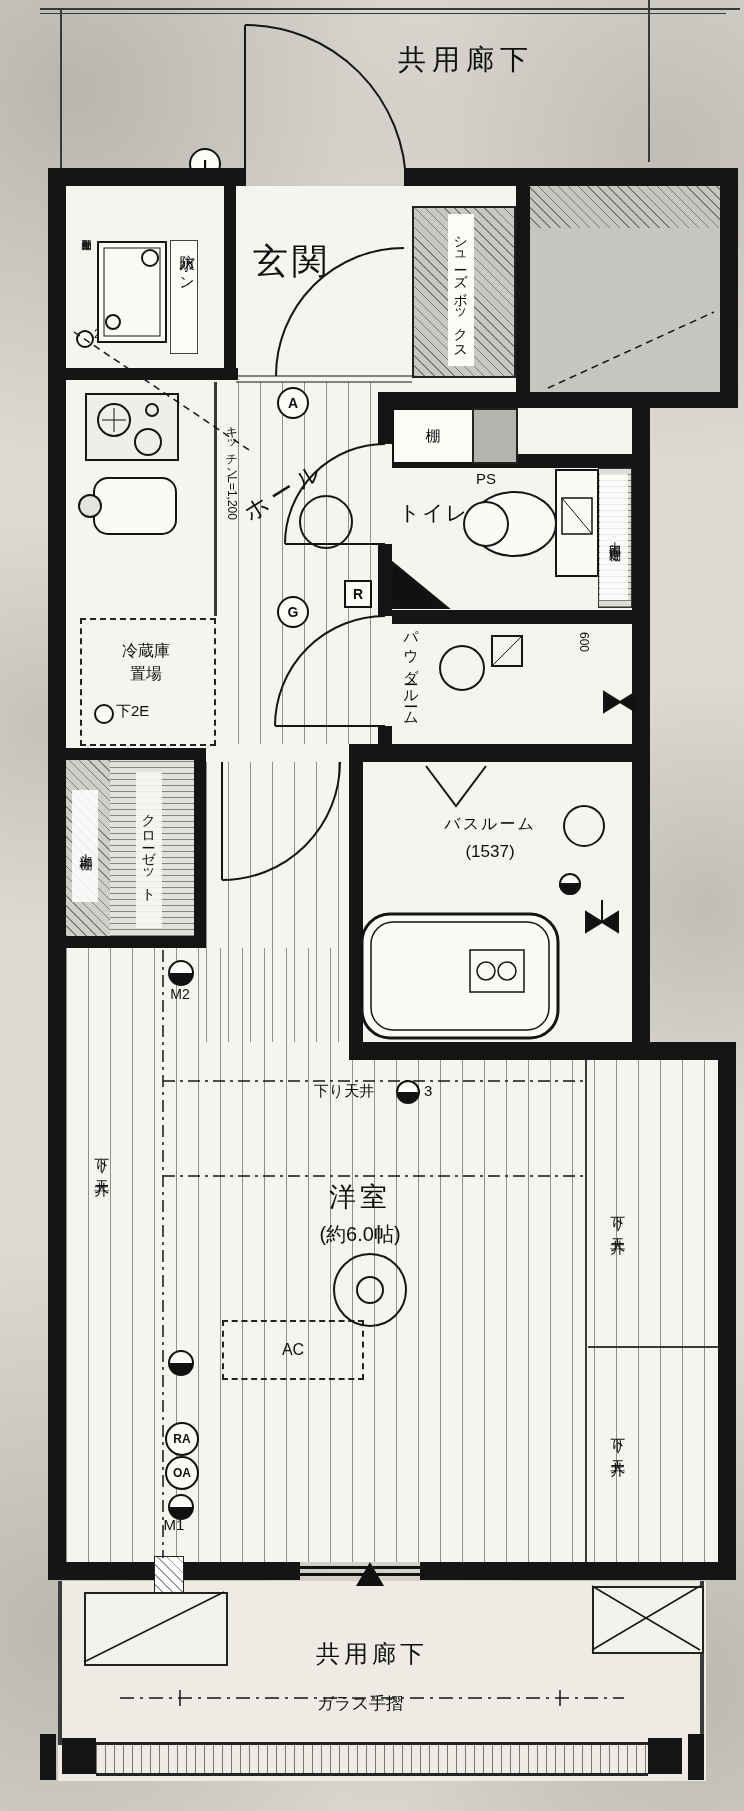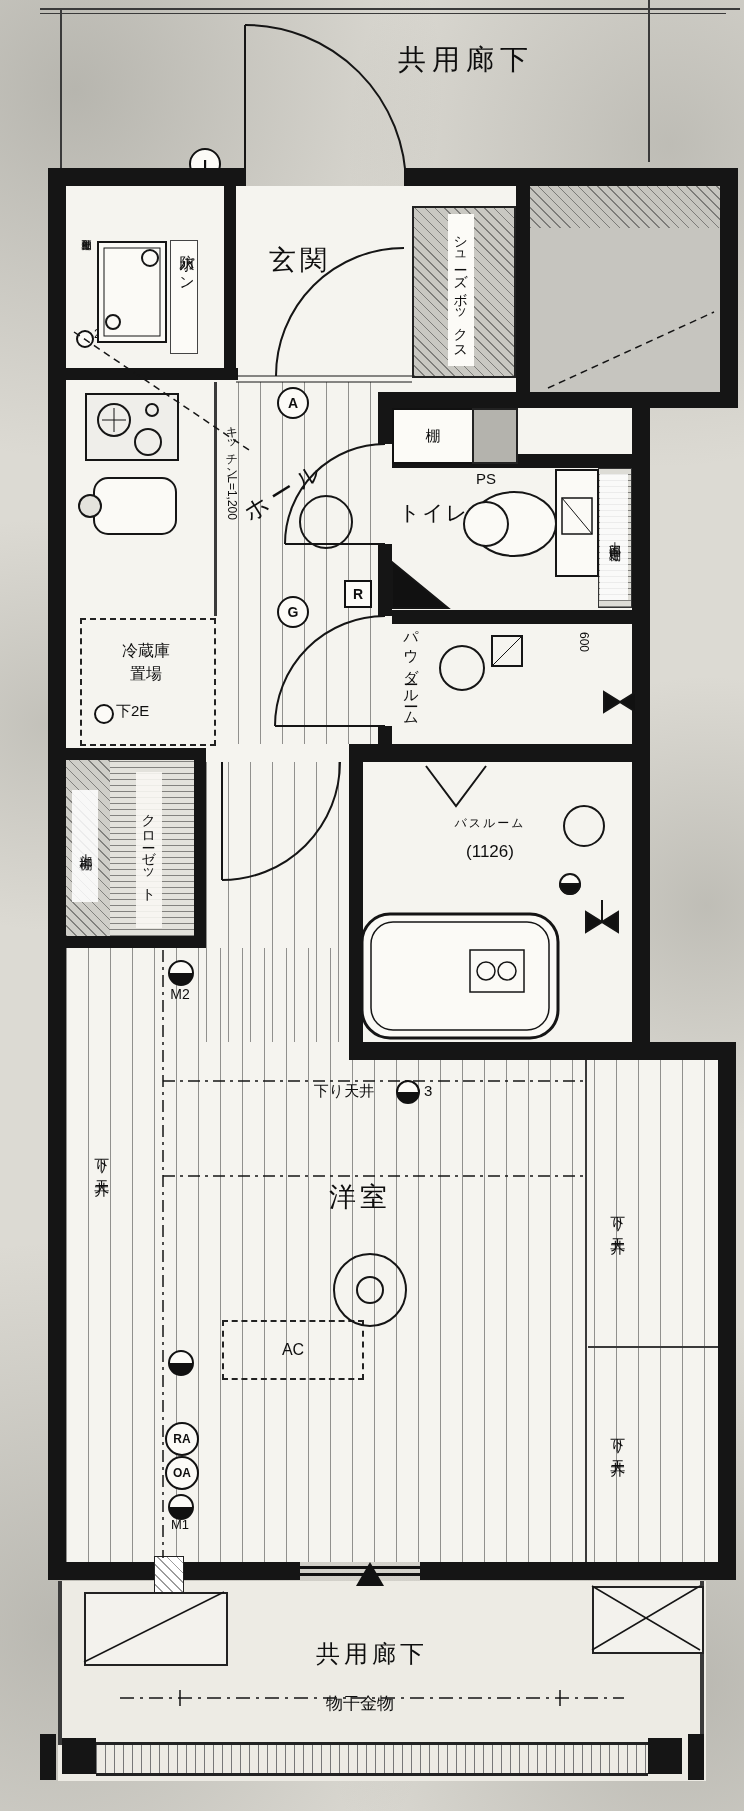--- a/index.html
+++ b/index.html
@@ -75,21 +75,21 @@
   <div class="wall" style="left:349px;top:744px;width:295px;height:18px;"></div>
   <div class="wall" style="left:349px;top:762px;width:14px;height:280px;"></div>
   <div class="wall" style="left:349px;top:1042px;width:387px;height:18px;"></div>
   <div class="wall" style="left:718px;top:1060px;width:18px;height:502px;"></div>
   <div class="wall" style="left:48px;top:1562px;width:252px;height:18px;"></div>
   <div class="wall" style="left:420px;top:1562px;width:316px;height:18px;"></div>
   <div class="wall" style="left:66px;top:748px;width:140px;height:12px;"></div>
   <div class="wall" style="left:194px;top:748px;width:12px;height:200px;"></div>
   <div class="wall" style="left:66px;top:936px;width:140px;height:12px;"></div>
 
-  <div class="lbl c" style="left:228px;top:244px;width:144px;height:34px;font-size:27px;letter-spacing:4px;">玄関</div>
+  <div class="lbl c" style="left:220px;top:244px;width:144px;height:34px;font-size:35px;letter-spacing:4px;">玄関</div>
   <div class="abs hatchd" style="left:412px;top:206px;width:100px;height:168px;background-color:#c9c8c2;border:2px solid #222;"></div>
   <div class="lbl v c" style="left:448px;top:214px;width:26px;height:152px;font-size:14px;background:#fcfbf7;">シューズボックス</div>
 
   <div class="lbl v" style="left:170px;top:240px;width:24px;height:108px;font-size:15px;background:#fcfbf7;border:1px solid #444;padding:2px 1px;">防水パン</div>
   <div class="lbl v" style="left:74px;top:232px;width:18px;height:92px;font-size:10px;letter-spacing:0;">上部可動棚</div>
   <div class="circle" style="left:76px;top:330px;width:14px;height:14px;"></div>
   <div class="lbl" style="left:94px;top:328px;font-size:12px;">2E</div>
 
   <div class="thin" style="left:214px;top:382px;width:3px;height:234px;"></div>
   <div class="lbl v2" style="left:216px;top:418px;width:22px;height:196px;font-size:12px;">キッチン L=1,200</div>
@@ -107,57 +107,58 @@
   <div class="sq" style="left:392px;top:408px;width:78px;height:52px;font-weight:normal;font-size:15px;">棚</div>
   <div class="abs" style="left:472px;top:408px;width:42px;height:52px;background:#b4b3ad;border:2px solid #222;"></div>
   <div class="lbl" style="left:476px;top:470px;font-size:15px;">PS</div>
   <div class="lbl c" style="left:386px;top:498px;width:96px;height:30px;font-size:21px;letter-spacing:2px;">トイレ</div>
   <div class="abs hatchh" style="left:598px;top:468px;width:32px;height:138px;background-color:#dddcd6;border:1px solid #333;"></div>
   <div class="lbl v c" style="left:600px;top:474px;width:28px;height:126px;font-size:12px;background:rgba(255,255,255,.85);">上部固定棚</div>
 
   <div class="lbl v" style="left:394px;top:620px;width:26px;height:122px;font-size:15px;">パウダールーム</div>
   <div class="lbl v2" style="left:572px;top:632px;width:18px;height:60px;font-size:12px;">600</div>
 
-  <div class="lbl c" style="left:400px;top:810px;width:180px;height:28px;font-size:12px;letter-spacing:2px;">バスルーム</div>
-  <div class="lbl c" style="left:400px;top:840px;width:180px;height:24px;font-size:17px;">(1126)</div>
+  <div class="lbl c" style="left:400px;top:810px;width:180px;height:28px;font-size:16px;letter-spacing:2px;">バスルーム</div>
+  <div class="lbl c" style="left:400px;top:840px;width:180px;height:24px;font-size:17px;">(1537)</div>
 
   <div class="abs hatchd" style="left:66px;top:760px;width:44px;height:176px;background-color:#cfcec8;"></div>
   <div class="lbl v c" style="left:72px;top:790px;width:26px;height:112px;font-size:13px;background:rgba(255,255,255,.85);">上部棚</div>
   <div class="abs hatchh" style="left:110px;top:760px;width:84px;height:176px;background-color:#e3e2dc;"></div>
   <div class="lbl v c" style="left:136px;top:772px;width:26px;height:156px;font-size:14px;background:rgba(248,247,243,.9);">クローゼット</div>
 
   <div class="thin" style="left:585px;top:1060px;width:2px;height:502px;"></div>
   <div class="thin" style="left:588px;top:1346px;width:130px;height:2px;"></div>
   <div class="lbl c" style="left:296px;top:1080px;width:96px;height:22px;font-size:15px;">下り天井</div>
   <div class="halfc" style="left:396px;top:1080px;width:20px;height:20px;"></div>
   <div class="lbl" style="left:424px;top:1082px;font-size:15px;">3</div>
   <div class="lbl c" style="left:240px;top:1180px;width:240px;height:36px;font-size:27px;letter-spacing:4px;font-family:Liberation Serif, serif;">洋室</div>
+  <div class="lbl c" style="left:240px;top:1220px;width:240px;height:28px;font-size:20px;">(約6.0帖)</div>
   <div class="dashedbox c" style="left:222px;top:1320px;width:138px;height:56px;font-size:16px;">AC</div>
   <div class="lbl v c" style="left:90px;top:1104px;width:24px;height:112px;font-size:15px;">下り天井</div>
   <div class="lbl v c" style="left:606px;top:1162px;width:24px;height:112px;font-size:15px;">下り天井</div>
   <div class="lbl v c" style="left:606px;top:1384px;width:24px;height:112px;font-size:15px;">下り天井</div>
   <div class="halfc" style="left:168px;top:960px;width:22px;height:22px;"></div>
   <div class="lbl c" style="left:158px;top:986px;width:44px;height:16px;font-size:14px;">M2</div>
   <div class="halfc" style="left:168px;top:1350px;width:22px;height:22px;"></div>
   <div class="circle" style="left:165px;top:1422px;width:30px;height:30px;font-size:12px;">RA</div>
   <div class="circle" style="left:165px;top:1456px;width:30px;height:30px;font-size:12px;">OA</div>
   <div class="halfc" style="left:168px;top:1494px;width:22px;height:22px;"></div>
-  <div class="lbl c" style="left:158px;top:1518px;width:44px;height:14px;font-size:13px;text-align:center;">M1</div>
+  <div class="lbl c" style="left:152px;top:1518px;width:44px;height:14px;font-size:15px;text-align:center;">M1</div>
   <div class="abs hatchd" style="left:154px;top:1556px;width:28px;height:38px;background-color:#fff;border:1px solid #222;"></div>
 
   <div class="thin" style="left:300px;top:1566px;width:120px;height:3px;background:#111;"></div>
   <div class="thin" style="left:300px;top:1573px;width:120px;height:3px;background:#111;"></div>
   <div class="tri-up" style="left:356px;top:1562px;"></div>
 
   <div class="thin" style="left:58px;top:1581px;width:4px;height:164px;"></div>
   <div class="thin" style="left:700px;top:1581px;width:4px;height:160px;"></div>
   <div class="abs" style="left:84px;top:1592px;width:140px;height:70px;background:#f3f2ed;border:2px solid #222;"></div>
   <div class="abs" style="left:592px;top:1586px;width:108px;height:64px;background:#f3f2ed;border:2px solid #222;"></div>
   <div class="lbl c" style="left:252px;top:1638px;width:240px;height:32px;font-size:24px;letter-spacing:4px;">共用廊下</div>
-  <div class="lbl c" style="left:282px;top:1692px;width:156px;height:24px;font-size:17px;background:#edebe4;">物干金物</div>
+  <div class="lbl c" style="left:282px;top:1692px;width:156px;height:24px;font-size:17px;background:#edebe4;">ガラス手摺</div>
   <div class="abs" style="left:96px;top:1742px;width:552px;height:28px;border-top:3px solid #222;border-bottom:3px solid #222;background-image:repeating-linear-gradient(90deg,#777 0 1px,transparent 1px 9px);"></div>
   <div class="wall" style="left:62px;top:1738px;width:34px;height:36px;"></div>
   <div class="wall" style="left:648px;top:1738px;width:34px;height:36px;"></div>
   <div class="wall" style="left:40px;top:1734px;width:16px;height:46px;"></div>
   <div class="wall" style="left:688px;top:1734px;width:16px;height:46px;"></div>
 
   <svg class="overlay" width="744" height="1811" viewBox="0 0 744 1811">
     <g fill="none" stroke="#151515" stroke-width="2">
       <g>
         <path d="M245,25 A161,161 0 0 1 406,186"></path>

